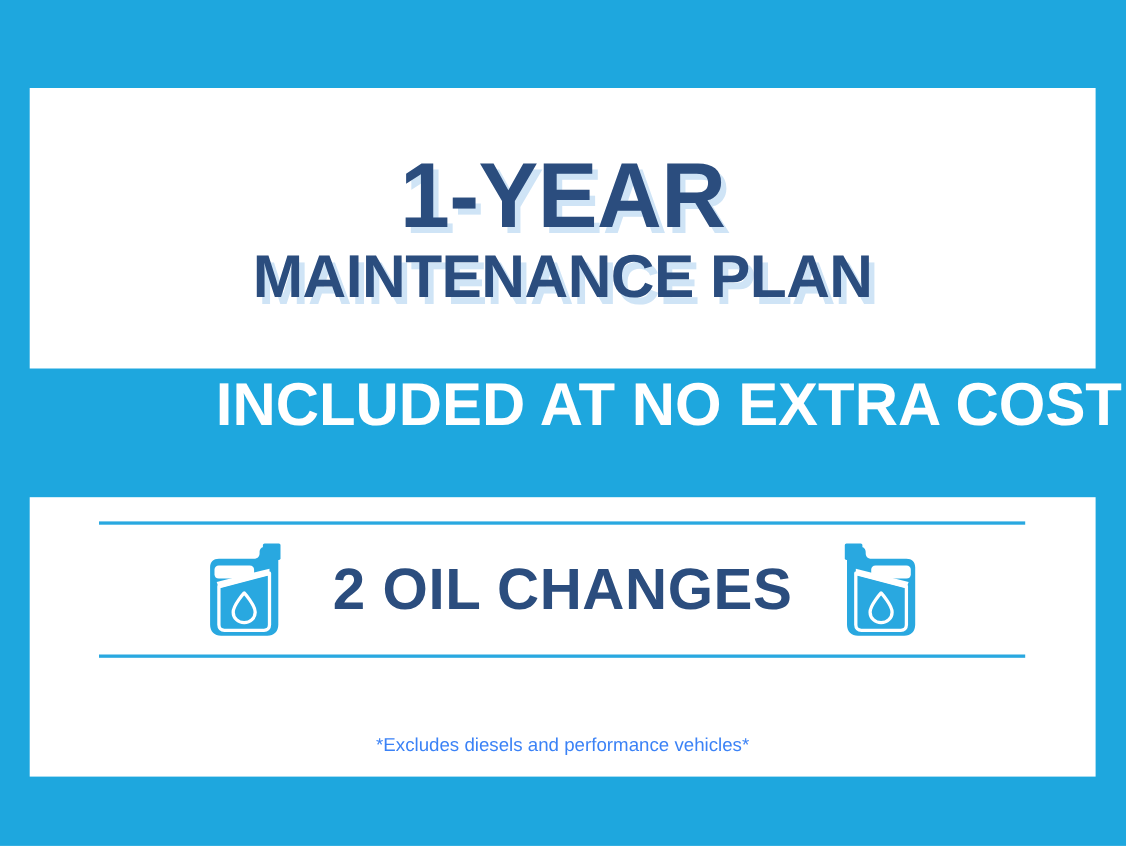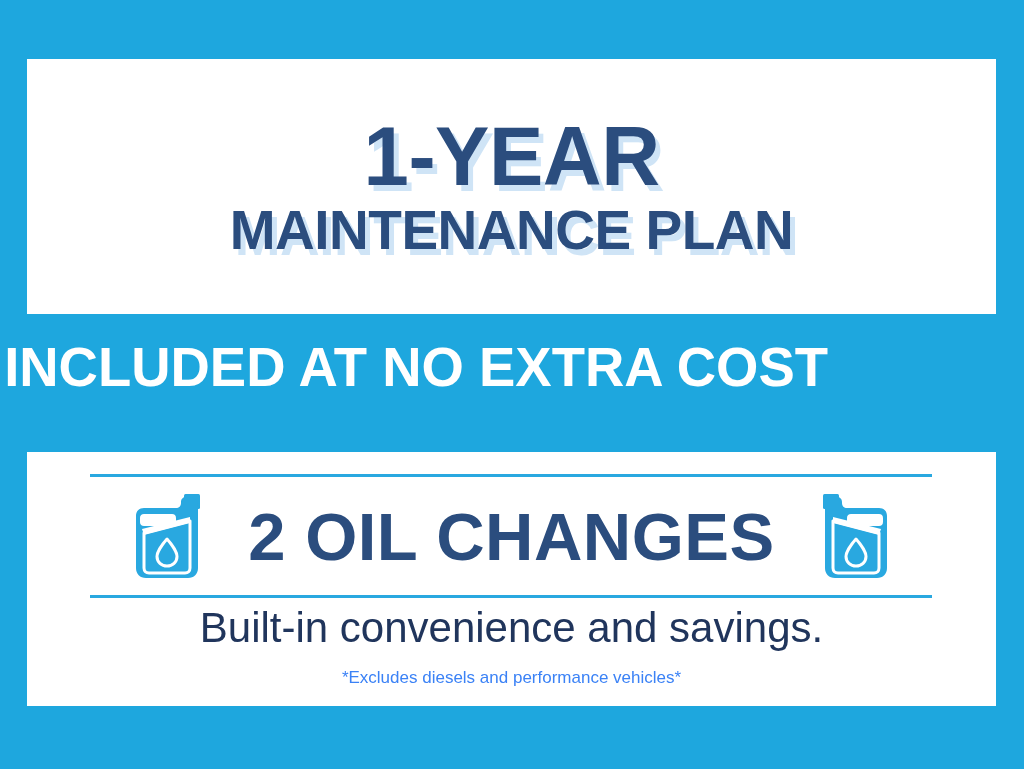--- a/index.html
+++ b/index.html
@@ -17,21 +17,21 @@
     height: 769px;
     background: #1ea7de;
     overflow: hidden;
     box-sizing: border-box;
   }
 
   
   .headline-card {
     position: absolute;
     left: 27px;
-    top: 59px;
+    top: 80px;
     width: 969px;
     height: 255px;
     background: #ffffff;
     display: flex;
     flex-direction: column;
     align-items: center;
     justify-content: center;
   }
 
   .headline {
@@ -57,21 +57,21 @@
 
   
   .subtitle-band {
     position: absolute;
     left: 0;
     top: 318px;
     width: 1024px;
     height: 98px;
     display: flex;
     align-items: center;
-    justify-content: flex-start;
+    justify-content: flex-end;
   }
   .subtitle {
     color: #ffffff;
     font-family: "Liberation Sans Narrow", "Liberation Sans", sans-serif;
     font-weight: bold;
     font-size: 55px;
     letter-spacing: 0px;
     text-transform: uppercase;
     white-space: nowrap;
     transform: scaleX(0.99);
@@ -116,21 +116,21 @@
     flex: none;
     display: block;
   }
   .oil-can.mirrored {
     transform: scaleX(-1);
   }
   .oil-label {
     color: #2b4d7e;
     font-family: "Liberation Sans Narrow", "Liberation Sans", sans-serif;
     font-weight: bold;
-    font-size: 67px;
+    font-size: 53px;
     letter-spacing: 0.5px;
     white-space: nowrap;
     text-transform: uppercase;
   }
 
   
   .tagline {
     position: absolute;
     left: 0;
     top: 152px;
@@ -209,19 +209,18 @@
         <path d="M10 37 L58 25 L58 31 L12 43 Z" fill="#ffffff"></path>
         <path d="M12 41 L58 29 L58 76 C58 79 56 81 53 81 L17 81 C14 81 12 79 12 76 Z" fill="none" stroke="#ffffff" stroke-width="3" stroke-linejoin="round"></path>
         <path d="M35 47 C35 47 25 58 25 64.5 C25 70 29.5 74 35 74
                  C40.5 74 45 70 45 64.5 C45 58 35 47 35 47 Z" fill="none" stroke="#ffffff" stroke-width="3" stroke-linejoin="round"></path>
       </svg>
 
     </div>
 
     <div class="rule rule-bottom"></div>
 
-    <div class="tagline">Built-in convenience and savings.</div>
 
     <div class="fineprint">*Excludes diesels and performance vehicles*</div>
 
   </div>
 
 </div>
 
 </body></html>

